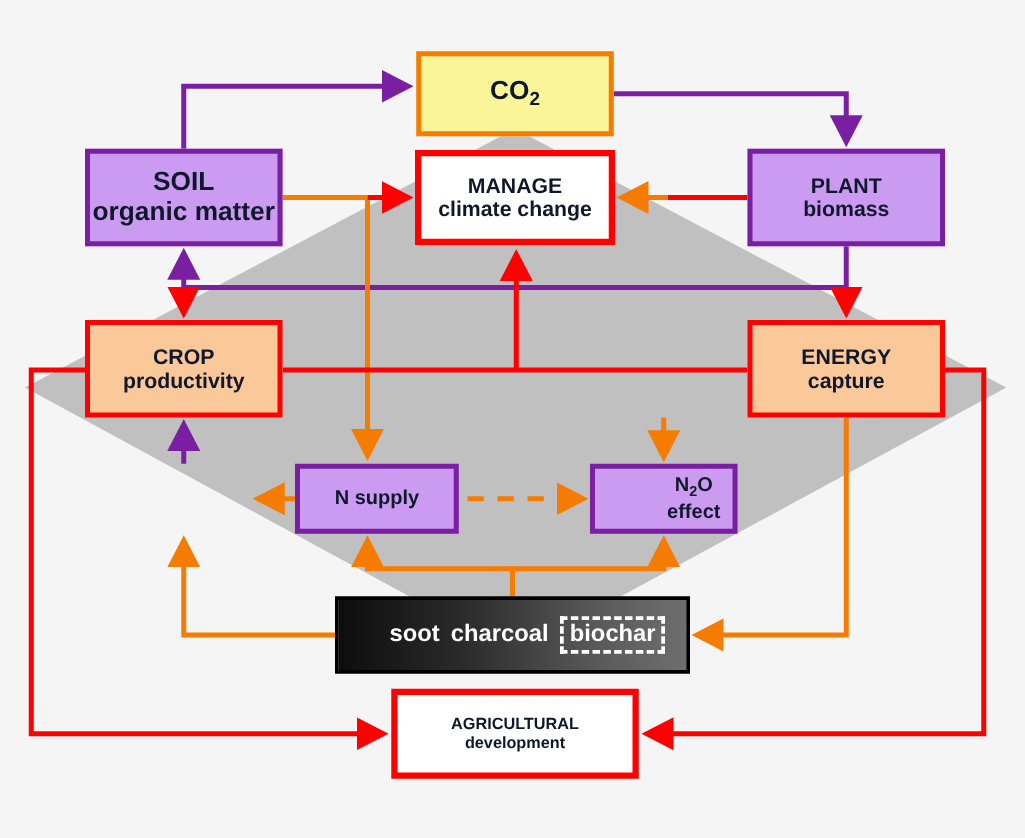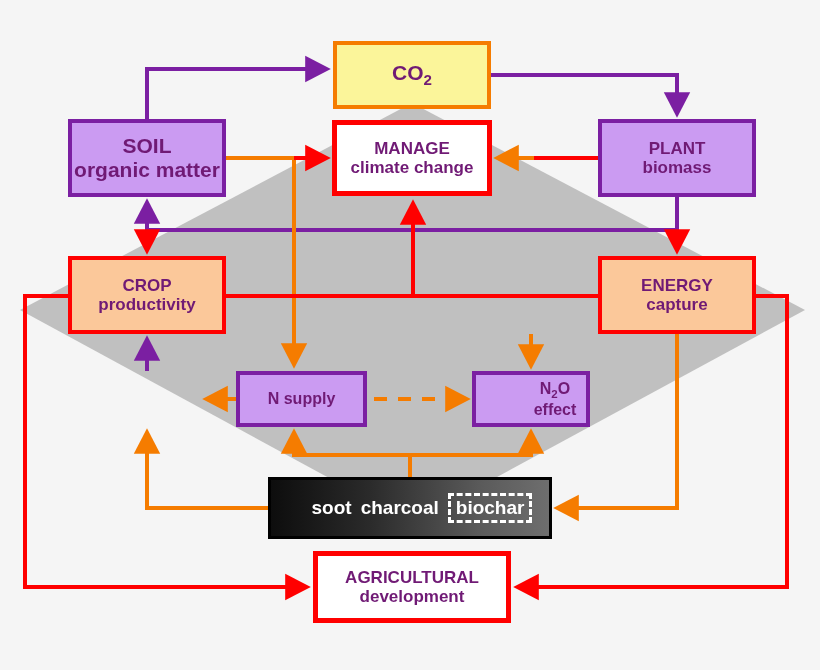--- a/index.html
+++ b/index.html
@@ -11,21 +11,21 @@
   }
   #stage{position:relative;width:820px;height:670px;}
   #svgroot{position:absolute;left:0;top:0;width:820px;height:670px;}
   .node{
     position:absolute;
     box-sizing:border-box;
     display:flex;align-items:center;justify-content:center;
     text-align:center;
     line-height:1.12;
     font-weight:bold;
-    color:#701a75;
+    color:#0f172a;
     z-index:5;
   }
   .node .inner{display:block;}
   .purplebox{background:#cb9bf2;border:4px solid #7b1fa2;}
   .peachbox{background:#fbc89a;border:4px solid #ff0000;}
   .whitebox{background:#ffffff;border:5px solid #ff0000;}
   .yellowbox{background:#fbf59a;border:4px solid #f57c00;}
   .blackbox{
     background:linear-gradient(to right,#0d0d0d 0%,#2a2a2a 35%,#5a5a5a 75%,#6e6e6e 100%);
     border:3px solid #000000;color:#ffffff;padding-left:24px;
@@ -35,21 +35,21 @@
   #co2{left:333px;top:41px;width:158px;height:68px;font-size:21px;}
   #soil{left:68px;top:119px;width:158px;height:78px;font-size:21px;}
   #manage{left:332px;top:120px;width:160px;height:76px;font-size:17px;}
   #plant{left:598px;top:119px;width:158px;height:78px;font-size:17px;}
   #crop{left:68px;top:256px;width:158px;height:78px;font-size:17px;}
   #energy{left:598px;top:256px;width:158px;height:78px;font-size:17px;}
   #water{left:93px;top:371px;width:108px;height:56px;font-size:16px;}
   #nsupply{left:236px;top:371px;width:131px;height:56px;font-size:16px;}
   #n2o{left:472px;top:371px;width:118px;height:56px;font-size:16px;padding-left:48px;}
   #soot{left:268px;top:477px;width:284px;height:62px;font-size:19px;}
-  #agri{left:313px;top:551px;width:198px;height:72px;font-size:17px;}
+  #agri{left:313px;top:551px;width:198px;height:72px;font-size:13px;}
   #soot .inner{display:flex;align-items:center;gap:9px;}
 </style>
 </head>
 <body>
 
 <div id="stage">
 
   <svg id="svgroot" viewBox="0 0 820 670">
     <defs>
       <marker id="ar-purple" markerWidth="8" markerHeight="8" refX="4.2" refY="4" orient="auto" markerUnits="strokeWidth">

